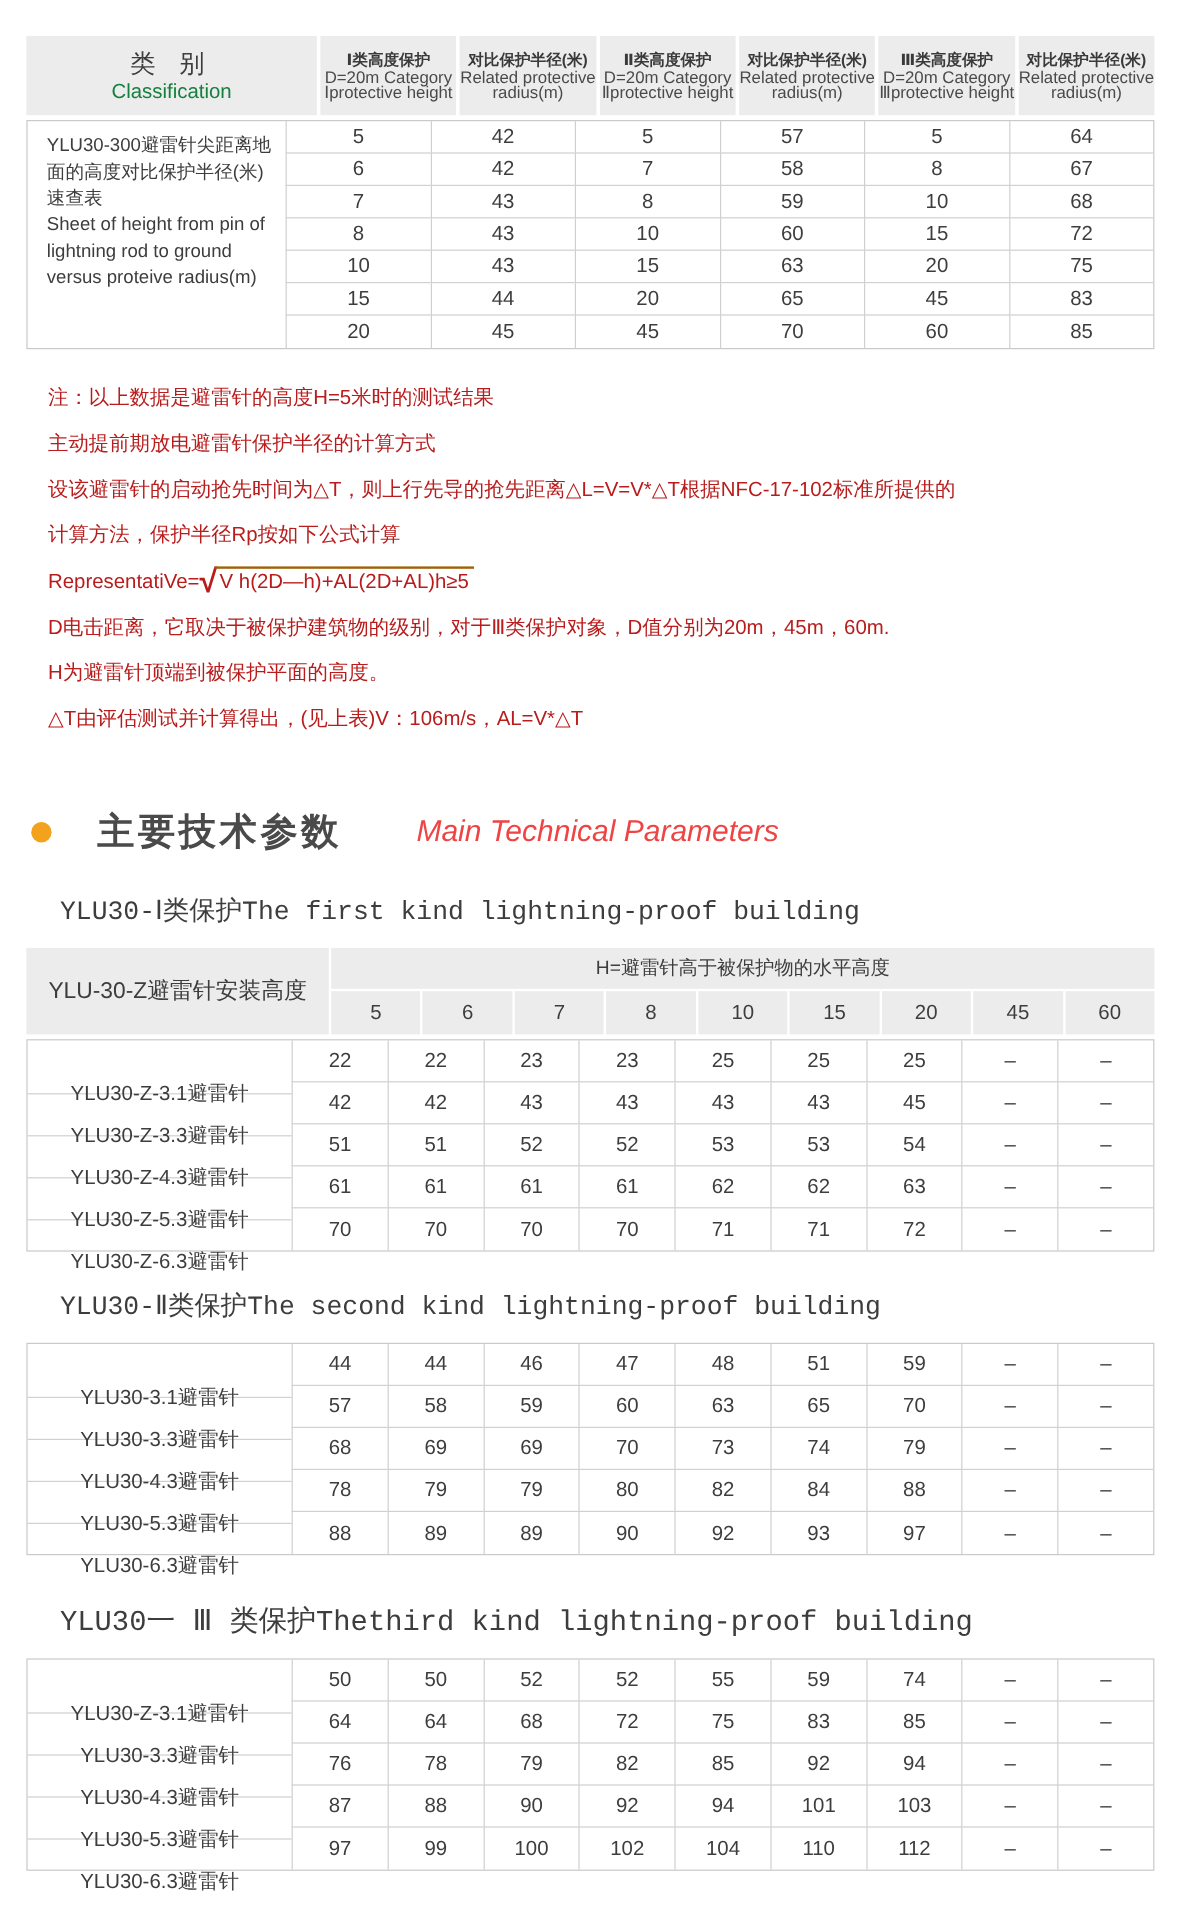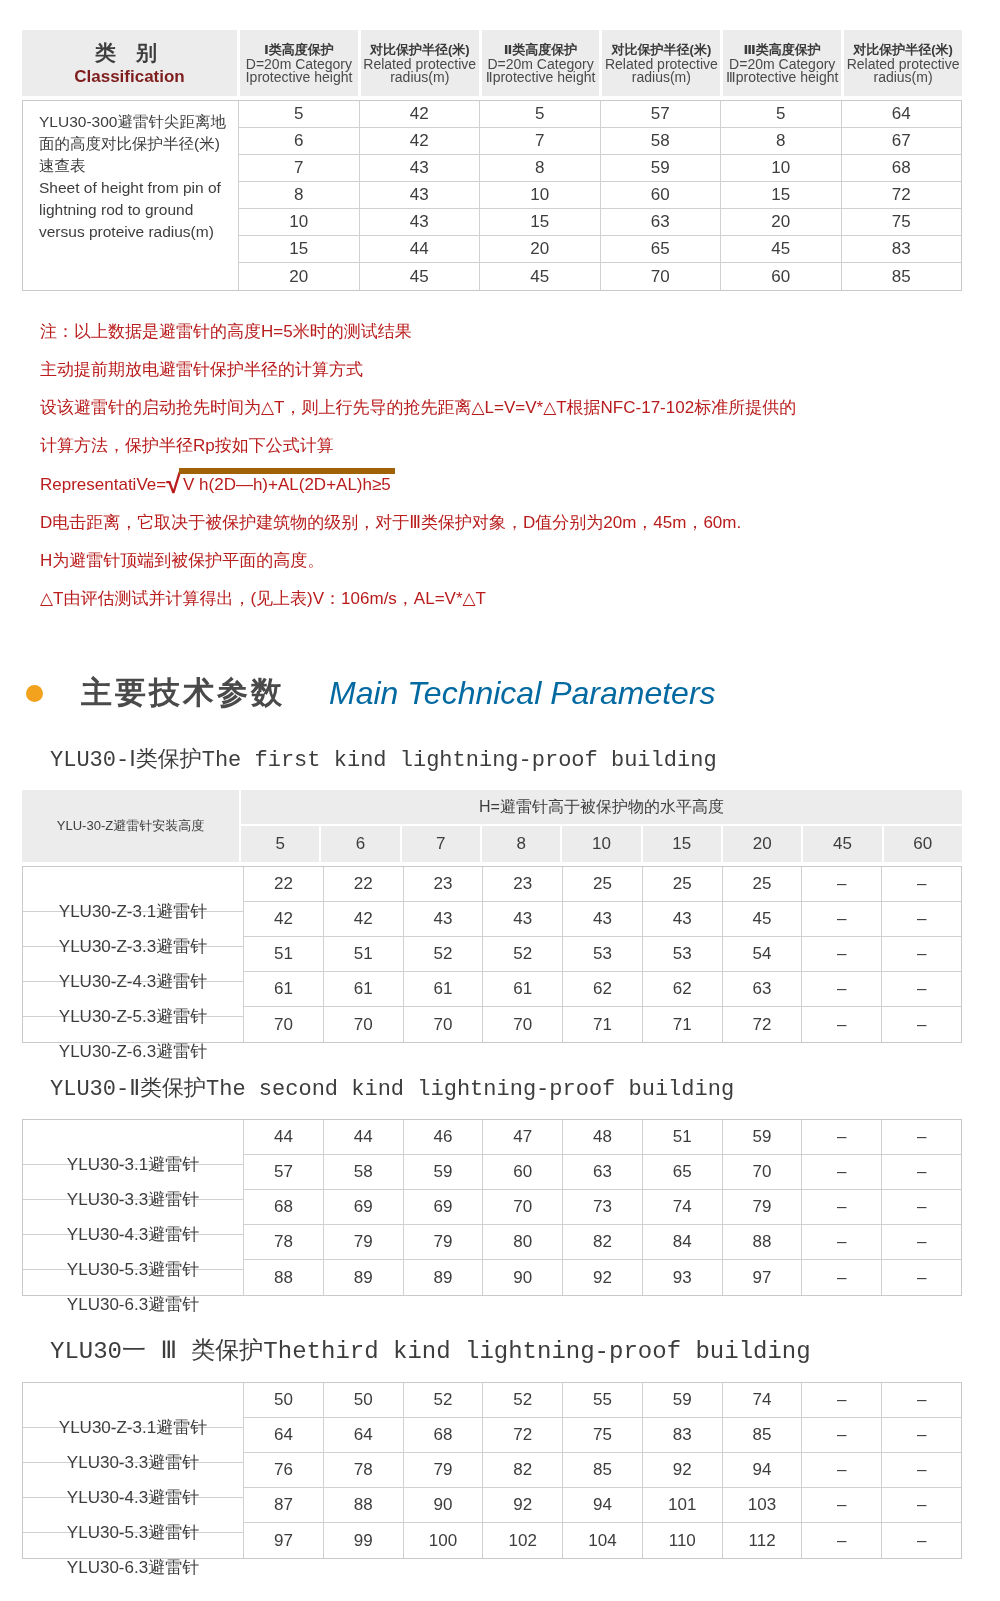--- a/index.html
+++ b/index.html
@@ -4,52 +4,52 @@
 <style>
   html,body { margin:0; padding:0; background:#ffffff; }
   body { font-family:"Liberation Sans","DejaVu Sans",sans-serif; color:#404040; }
   .page { width:1000px; height:1601px; background:#ffffff; box-sizing:border-box;
           padding:30px 38px 0 22px; overflow:hidden; position:relative; }
 
   
   .t1-header { display:flex; gap:3px; margin-bottom:4px; }
   .t1-hcell { background:#ececec; height:66px; display:flex; flex-direction:column;
               justify-content:center; align-items:center; text-align:center; flex:1; }
-  .t1-hclass { width:215px; flex:none;font-weight:bold; }
+  .t1-hclass { width:242px; flex:none; }
   .t1-hclass .zh { font-size:21px; color:#3d3d3d; letter-spacing:7px; }
-  .t1-hclass .en { font-size:17px; color:#7f1d1d;text-align:center; }
+  .t1-hclass .en { font-size:17px; color:#15803d;text-align:center; }
   .t1-hcell .l1 { font-size:13px; color:#3a3a3a; font-weight:bold; line-height:16px; }
   .t1-hcell .l2, .t1-hcell .l3 { font-size:14px; color:#4a4a4a; line-height:13px; }
   .t1-body { display:grid; grid-template-columns:215px repeat(6,1fr); grid-auto-rows:27px;
              border:1px solid #c9c9c9; }
   .t1-desc { grid-row:1 / span 7; grid-column:1; padding:10px 4px 0 16px; }
   .t1-desc p { margin:0; font-size:15.5px; line-height:22px; color:#3d3d3d; }
   .t1-cell { border-left:1px solid #d0d0d0; border-bottom:1px solid #d0d0d0;
              display:flex; align-items:center; justify-content:center; font-size:17px; color:#3d3d3d; }
   .t1-body > .t1-cell:nth-last-child(-n+6) { border-bottom:none; }
 
   
   .notes { margin-top:30px; padding-left:18px; }
   .notes p { margin:16px 0 14px 0; font-size:17px; line-height:22px; color:#b91c1c; }
   .formula .rad { font-size:27px; font-weight:bold; vertical-align:-3px; letter-spacing:-2px; }
-  .formula .radicand { border-top:6px solid #a16207; padding:1px 4px 0 4px; }
+  .formula .radicand { border-top:2px solid #a16207; padding:1px 4px 0 4px; }
 
   
   .sec-head { margin-top:62px; margin-left:4px; display:flex; align-items:center;gap:24px; }
   .bullet { width:17px; height:17px; border-radius:50%; background:#F2A21C; flex:none; }
   .sec-zh { font-size:31px; font-weight:bold; color:#4a4a4a; letter-spacing:3px; margin-left:14px; }
-  .sec-en { font-size:32px; font-style:italic; color:#0369a1; margin-left:20px; }
+  .sec-en { font-size:25px; font-style:italic; color:#ef4444; margin-left:38px; }
 
   .sub-head { margin:30px 0 16px 28px; font-size:22px; font-weight:normal; color:#3d3d3d;font-family:Liberation Mono, monospace; }
   .sub-head-3 { font-size:24px; margin-top:38px; }
 
   
   .t2-header { display:flex; gap:2px; margin-bottom:4px; }
-  .t2-corner { width:217px; flex:none; background:#ececec; display:flex; align-items:center;
-               justify-content:center; font-size:13px; color:#3d3d3d; }
+  .t2-corner { width:252px; flex:none; background:#ececec; display:flex; align-items:center;
+               justify-content:center; font-size:19px; color:#3d3d3d; }
   .t2-right { flex:1; display:flex; flex-direction:column; gap:2px; }
   .t2-span { background:#ececec; height:34px; display:flex; align-items:center;
              justify-content:center; font-size:16px; color:#3d3d3d; }
   .t2-cols { display:flex; gap:2px; height:36px; }
   .t2-ch { flex:1; background:#ececec; display:flex; align-items:center; justify-content:center;
            font-size:17px; color:#3d3d3d; }
 
   .grid10 { display:grid; grid-template-columns:220px repeat(9,1fr); grid-auto-rows:35px;
             border:1px solid #c9c9c9; }
   .grid10 > div { display:flex; align-items:center; justify-content:center; font-size:17px;

